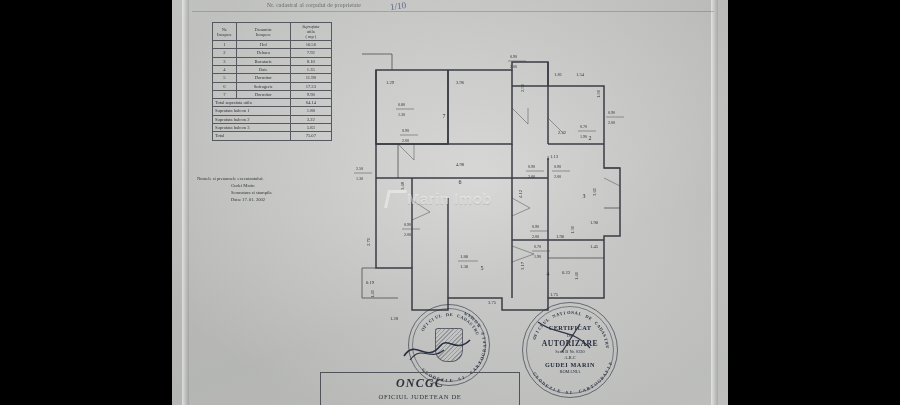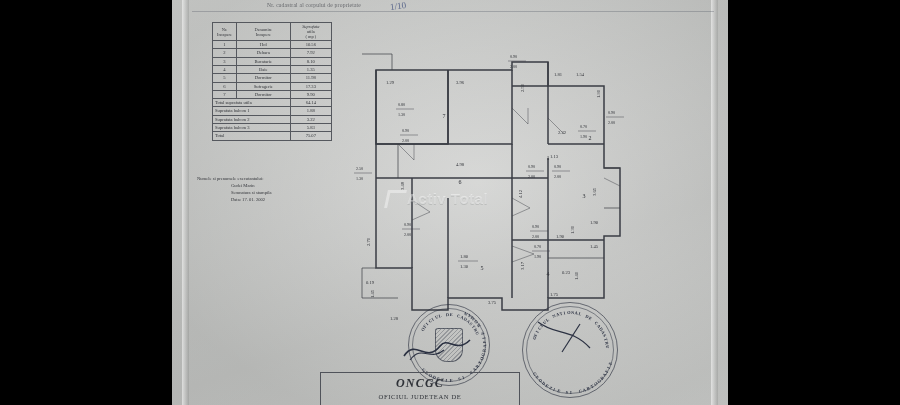--- a/index.html
+++ b/index.html
@@ -307,21 +307,21 @@
           <text class="dim" x="14" y="236">0.19</text>
           <text class="dim" x="136" y="256">3.75</text>
           <text class="dim" x="198" y="248">1.75</text>
           <text class="dim" x="22" y="250" transform="rotate(-90 22 250)">1.45</text>
           <text class="dim" x="38" y="272">1.28</text>
         </g>
       </svg>
     </div>
 
     <div class="wm-mark"></div>
-    <div class="wm">Activ Total</div>
+    <div class="wm">Marin Imob</div>
 
     <div class="stamp" id="stamp-cadastru">
       <div class="ring"></div>
       <div class="coat"></div>
       <div class="stamp-txt" id="arc-cadastru">
           <span style="transform: rotate(-62deg) translate(0px, -33px) rotate(0deg);">O</span>
           <span style="transform: rotate(-54.9619deg) translate(0px, -33px) rotate(0deg);">F</span>
           <span style="transform: rotate(-47.9238deg) translate(0px, -33px) rotate(0deg);">I</span>
           <span style="transform: rotate(-40.8856deg) translate(0px, -33px) rotate(0deg);">C</span>
           <span style="transform: rotate(-33.8475deg) translate(0px, -33px) rotate(0deg);">I</span>
@@ -372,20 +372,29 @@
     </div>
     <div class="signature">
       <svg viewBox="0 0 80 40">
         <path d="M4 26 C16 8 26 34 40 16 C48 6 56 24 70 10" stroke="#2b3142" stroke-width="1.6" fill="none"></path>
         <path d="M10 30 C22 14 30 32 44 20" stroke="#2b3142" stroke-width="1.1" fill="none"></path>
       </svg>
     </div>
 
     <div class="stamp" id="stamp-autorizare">
       <div class="ring"></div>
+      <div class="stamp-center">
+        <div class="sc1">CERTIFICAT</div>
+        <div class="sc3">DE</div>
+        <div class="sc2">AUTORIZARE</div>
+        <div class="sc3">Seria B Nr. 0330</div>
+        <div class="sc4">A.B.C</div>
+        <div class="sc5">GUDEI MARIN</div>
+        <div class="sc3">ROMANIA</div>
+      </div>
       <div class="stamp-txt" id="arc-autorizare">
           <span style="transform: rotate(-74deg) translate(0px, -40px) rotate(0deg);">O</span>
           <span style="transform: rotate(-68.1935deg) translate(0px, -40px) rotate(0deg);">F</span>
           <span style="transform: rotate(-62.3871deg) translate(0px, -40px) rotate(0deg);">I</span>
           <span style="transform: rotate(-56.5806deg) translate(0px, -40px) rotate(0deg);">C</span>
           <span style="transform: rotate(-50.7742deg) translate(0px, -40px) rotate(0deg);">I</span>
           <span style="transform: rotate(-44.9677deg) translate(0px, -40px) rotate(0deg);">U</span>
           <span style="transform: rotate(-39.1613deg) translate(0px, -40px) rotate(0deg);">L</span>
           <span style="transform: rotate(-33.3548deg) translate(0px, -40px) rotate(0deg);"> </span>
           <span style="transform: rotate(-27.5484deg) translate(0px, -40px) rotate(0deg);">N</span>

